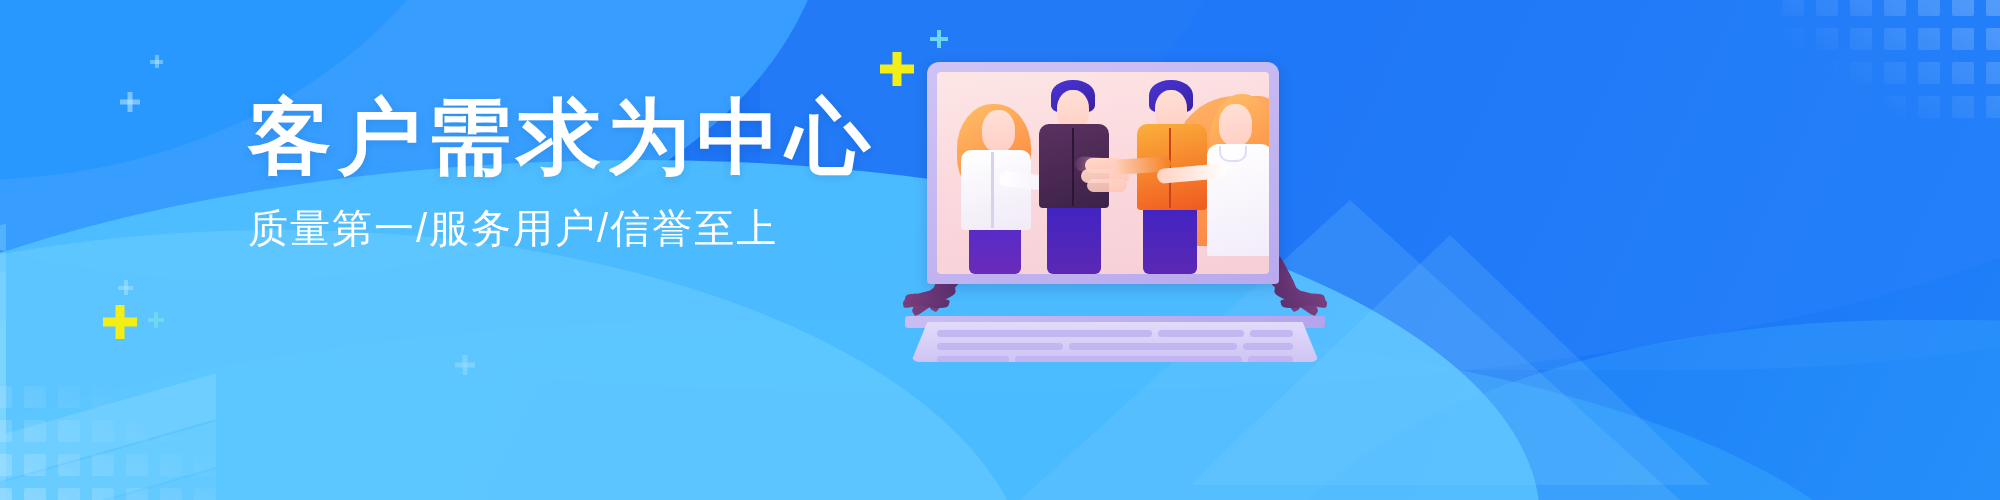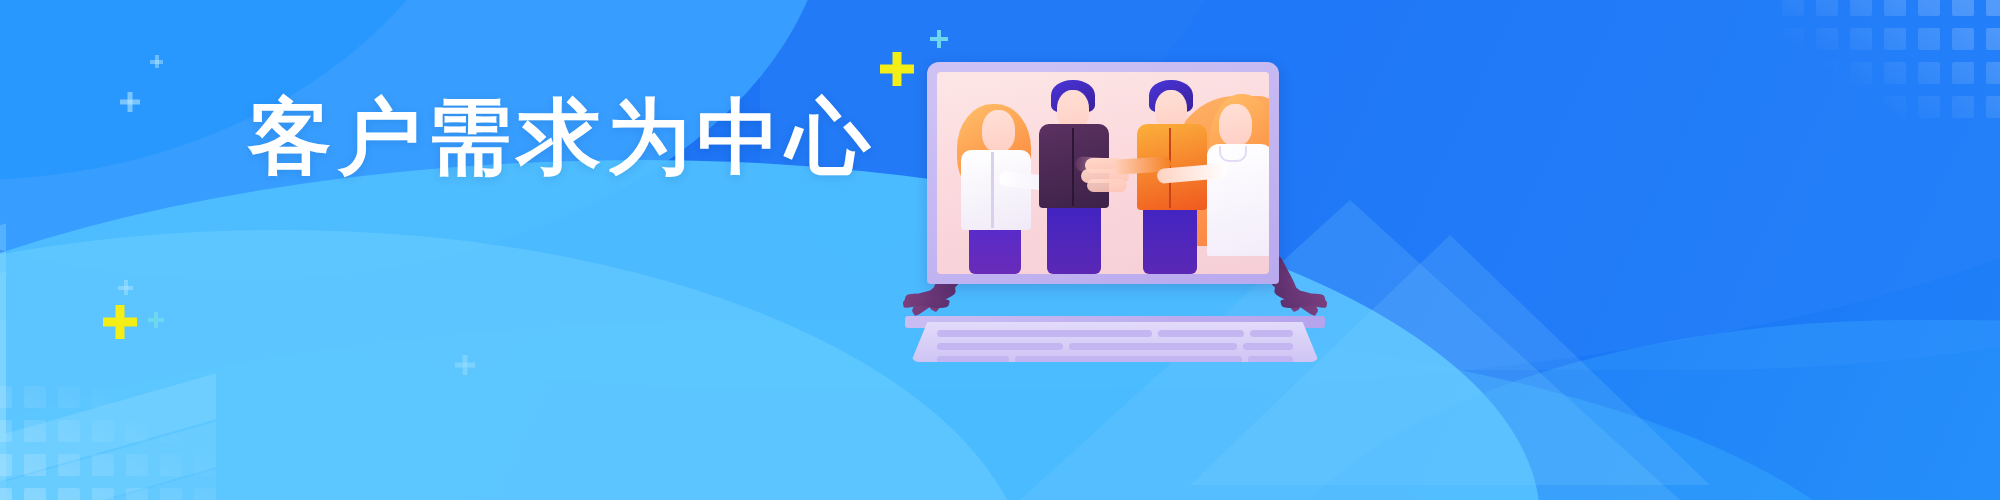--- a/index.html
+++ b/index.html
@@ -301,20 +301,21 @@
         <i class="v" style="width: 4px;"></i>
       </div>
       <div class="plus" style="left: 455px; top: 355px; width: 20px; height: 20px; color: rgba(160, 225, 255, 0.45);">
         <i class="h" style="height: 5px;"></i>
         <i class="v" style="width: 5px;"></i>
       </div>
     </div>
 
   <div class="copy">
     <div class="headline">客户需求为中心</div>
+    <div class="subline">质量第一/服务用户/信誉至上</div>
   </div>
 
   <div class="laptop">
 
     <div id="leaves-left" style="position:absolute;left:-2px;bottom:34px;width:90px;height:90px;">
         <div class="leaf" style="width: 56px; height: 15px; left: 4px; top: 10px; transform: rotate(-62deg);"></div>
         <div class="leaf" style="width: 62px; height: 14px; left: 2px; top: 30px; transform: rotate(-34deg);"></div>
         <div class="leaf" style="width: 54px; height: 13px; left: 0px; top: 48px; transform: rotate(-10deg);"></div>
         <div class="leaf" style="width: 44px; height: 12px; left: 0px; top: 62px; transform: rotate(14deg);"></div>
       </div>

